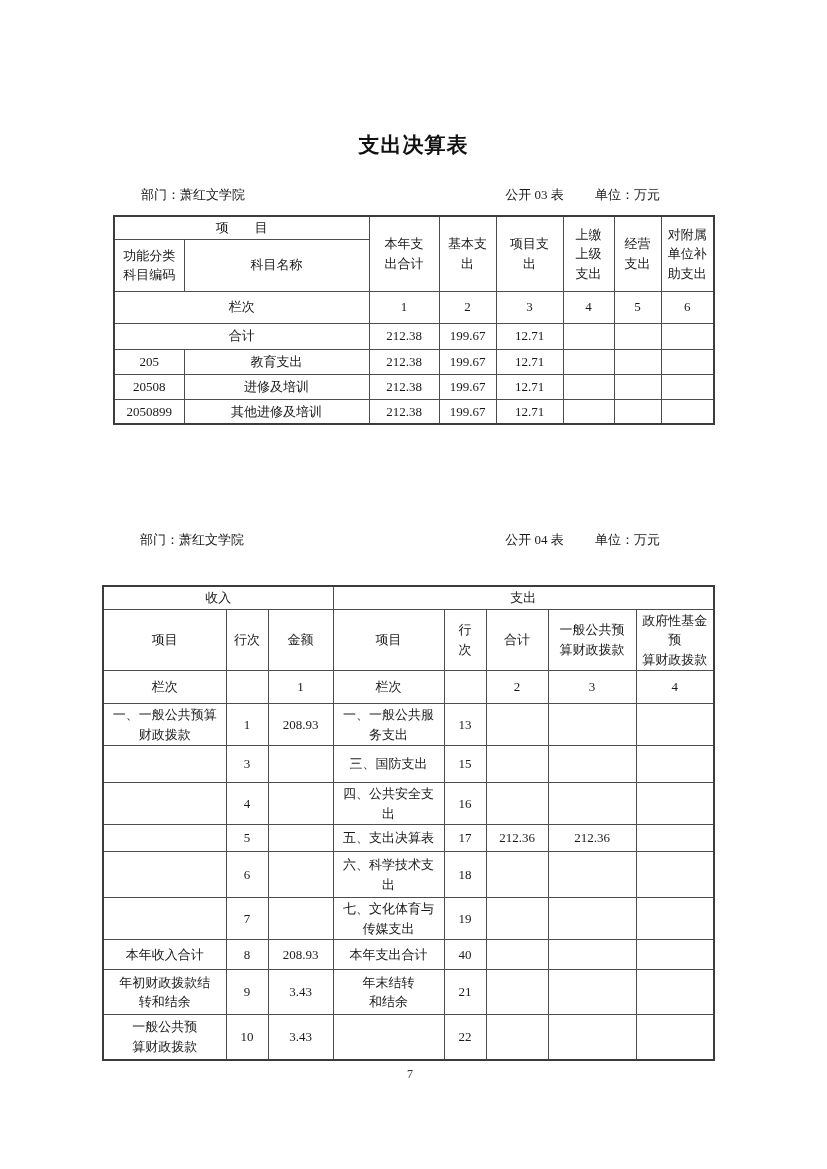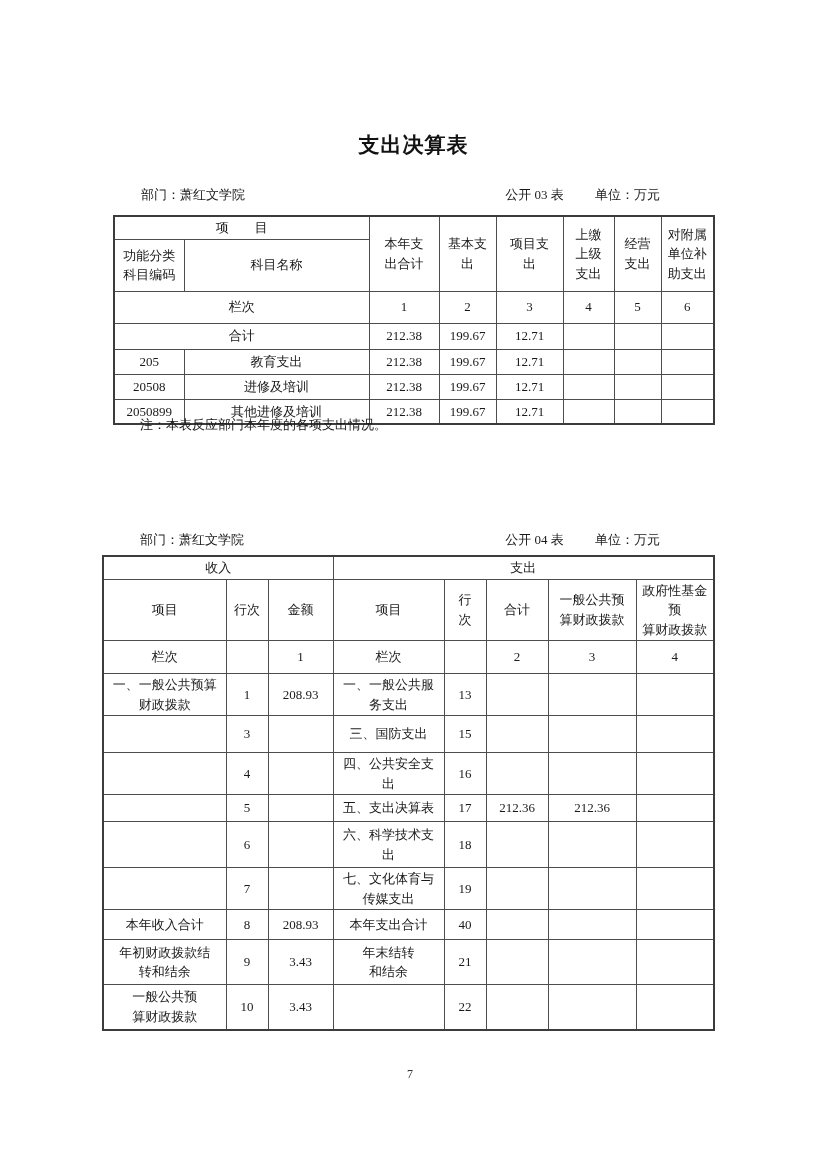--- a/index.html
+++ b/index.html
@@ -128,32 +128,31 @@
       <td>212.38</td>
       <td>199.67</td>
       <td>12.71</td>
       <td></td>
       <td></td>
       <td></td>
     </tr>
   </tbody>
     </table>
 
-  <div class="note" style="top:416px; left:140px;">注：本表反应部门本年度的各项支出情况。</div>
 
 
   <div class="meta-line" style="top:531px; left:102px; width:611px;">
     <span style="margin-left:38px;">部门：萧红文学院</span>
     <span class="meta-right" style="margin-right:53px;">
       <span>公开 04 表</span>
       <span class="gap">单位：万元</span>
     </span>
   </div>
 
-  <table class="t" style="top:555px; left:102px; width:611px;border-radius:23px;">
+  <table class="t" style="top:585px; left:102px; width:611px;border-radius:23px;">
     <colgroup>
       <col style="width:123px">
         <col style="width:42px">
         <col style="width:65px">
         <col style="width:111px">
       <col style="width:42px">
         <col style="width:62px">
         <col style="width:88px">
         <col style="width:78px">
     </colgroup>

